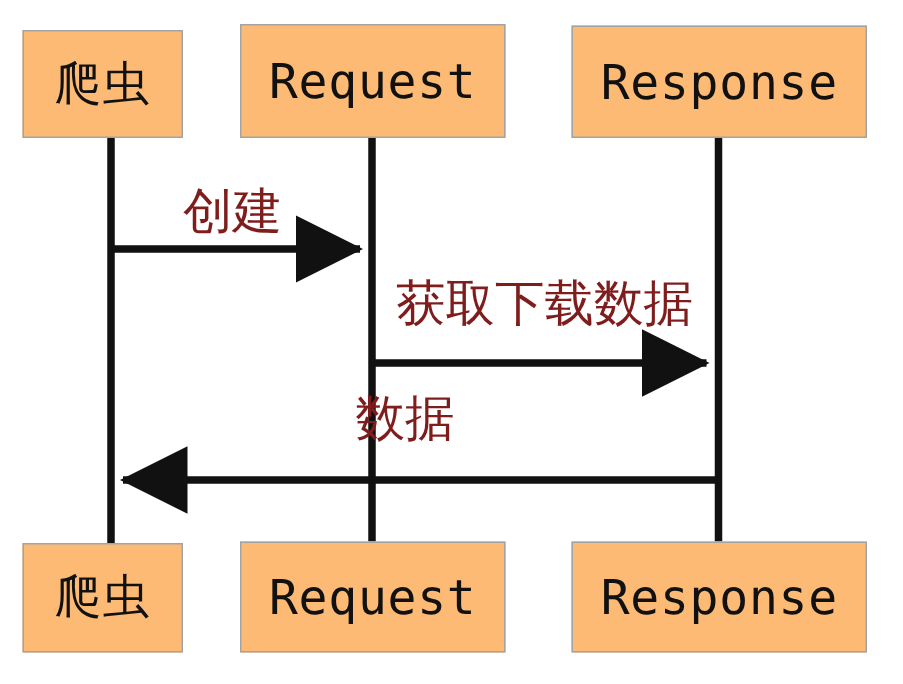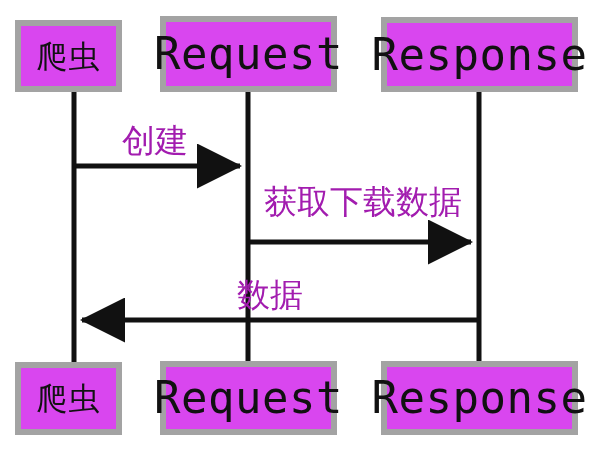--- a/index.html
+++ b/index.html
@@ -24,45 +24,45 @@
   svg.layer {
     position: absolute;
     left: 0;
     top: 0;
     width: 602px;
     height: 456px;
   }
   .node-box {
     position: absolute;
     box-sizing: border-box;
-    background: #d946ef;
-    border: 6px solid #a3a3a3;
+    background: #fdba74;
+    border: 1px solid #a3a3a3;
     display: flex;
     align-items: center;
     justify-content: center;
   }
   .node-label {
     font-family: "DejaVu Sans Mono", "Liberation Mono", monospace;
-    font-size: 44px;
+    font-size: 32px;
     line-height: 1;
     letter-spacing: 0.5px;
     color: #111111;
     white-space: nowrap;
   }
   .node-label.cjk {
     font-family: "DejaVu Sans", "Liberation Sans", sans-serif;
     font-size: 31px;
     letter-spacing: 1px;
   }
   .msg-label {
     position: absolute;
     font-family: "DejaVu Sans", "Liberation Sans", sans-serif;
     font-size: 33px;
     line-height: 1;
-    color: #a21caf;
+    color: #7f1d1d;
     white-space: nowrap;
     letter-spacing: 0px;
   }
 </style>
 </head>
 <body>
 
 <div id="diagram">
 
   <svg class="layer" viewBox="0 0 602 456" xmlns="http://www.w3.org/2000/svg">
@@ -95,21 +95,21 @@
   </div>
 
   <div class="node-box" style="left:381px; top:17px; width:197px; height:75px;">
     <span class="node-label">Response</span>
   </div>
 
   <div class="msg-label" style="left:122px; top:124px;">创建</div>
 
   <div class="msg-label" style="left:264px; top:185px;">获取下载数据</div>
 
-  <div class="msg-label" style="left:237px; top:278px;">数据</div>
+  <div class="msg-label" style="left:237px; top:262px;">数据</div>
 
   <div class="node-box" style="left:15px; top:362px; width:107px; height:73px;">
     <span class="node-label cjk">爬虫</span>
   </div>
 
   <div class="node-box" style="left:160px; top:361px; width:177px; height:74px;">
     <span class="node-label">Request</span>
   </div>
 
   <div class="node-box" style="left:381px; top:361px; width:197px; height:74px;">

